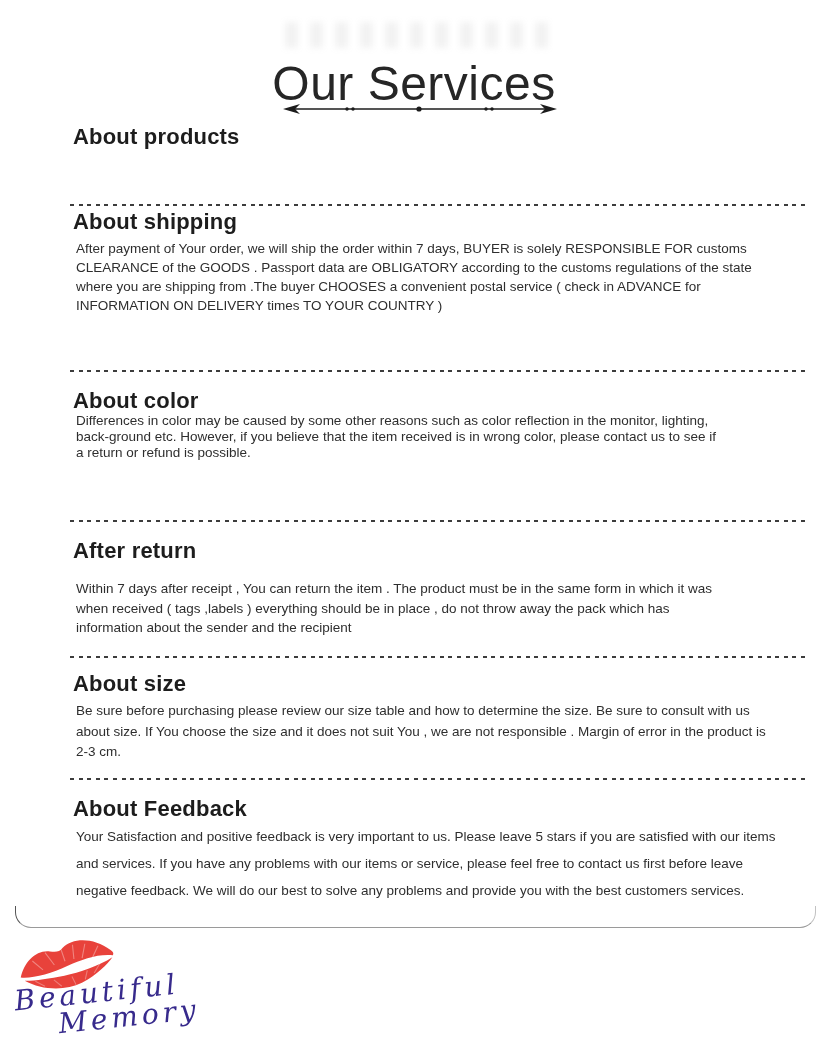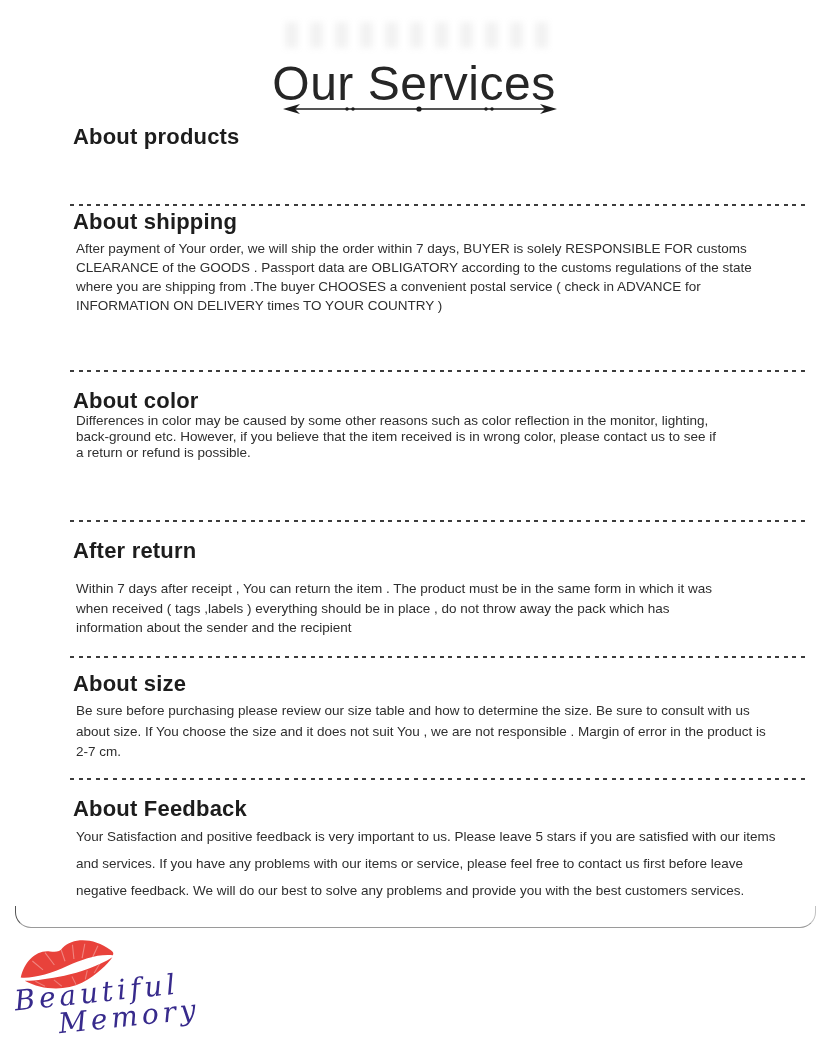--- a/index.html
+++ b/index.html
@@ -103,21 +103,21 @@
 
 <section class="sec" style="top:539px">
   <h2>After return</h2>
   <p style="margin-top:16px; width:662px; line-height:19.5px">Within 7 days after receipt , You can return the item . The product must be in the same form in which it was when received ( tags ,labels ) everything should be in place , do not throw away the pack which has information about the sender and the recipient</p>
 </section>
 
 <div class="dashes" style="top:656px"></div>
 
 <section class="sec" style="top:672px">
   <h2>About size</h2>
-  <p style="margin-top:5px; width:696px; line-height:20.5px">Be sure before purchasing  please review our size table and how to determine the size. Be sure to consult with us about size. If You choose the size and it does not suit You , we are not responsible . Margin of error in the product is 2-7 cm.</p>
+  <p style="margin-top:5px; width:696px; line-height:20.5px">Be sure before purchasing  please review our size table and how to determine the size. Be sure to consult with us about size. If You choose the size and it does not suit You , we are not responsible . Margin of error in the product is 2-3 cm.</p>
 </section>
 
 <div class="dashes" style="top:778px"></div>
 
 <section class="sec" style="top:797px">
   <h2>About Feedback</h2>
   <p style="margin-top:2px; width:712px; line-height:27px">Your Satisfaction and positive feedback is very important to us. Please leave 5 stars if you are satisfied with our items and services. If you have any problems with our items or service, please feel free to contact us first before leave negative feedback. We will do our best to solve any problems and provide you with the best customers services.</p>
 </section>
 
 <div class="bottom-edge"></div>

